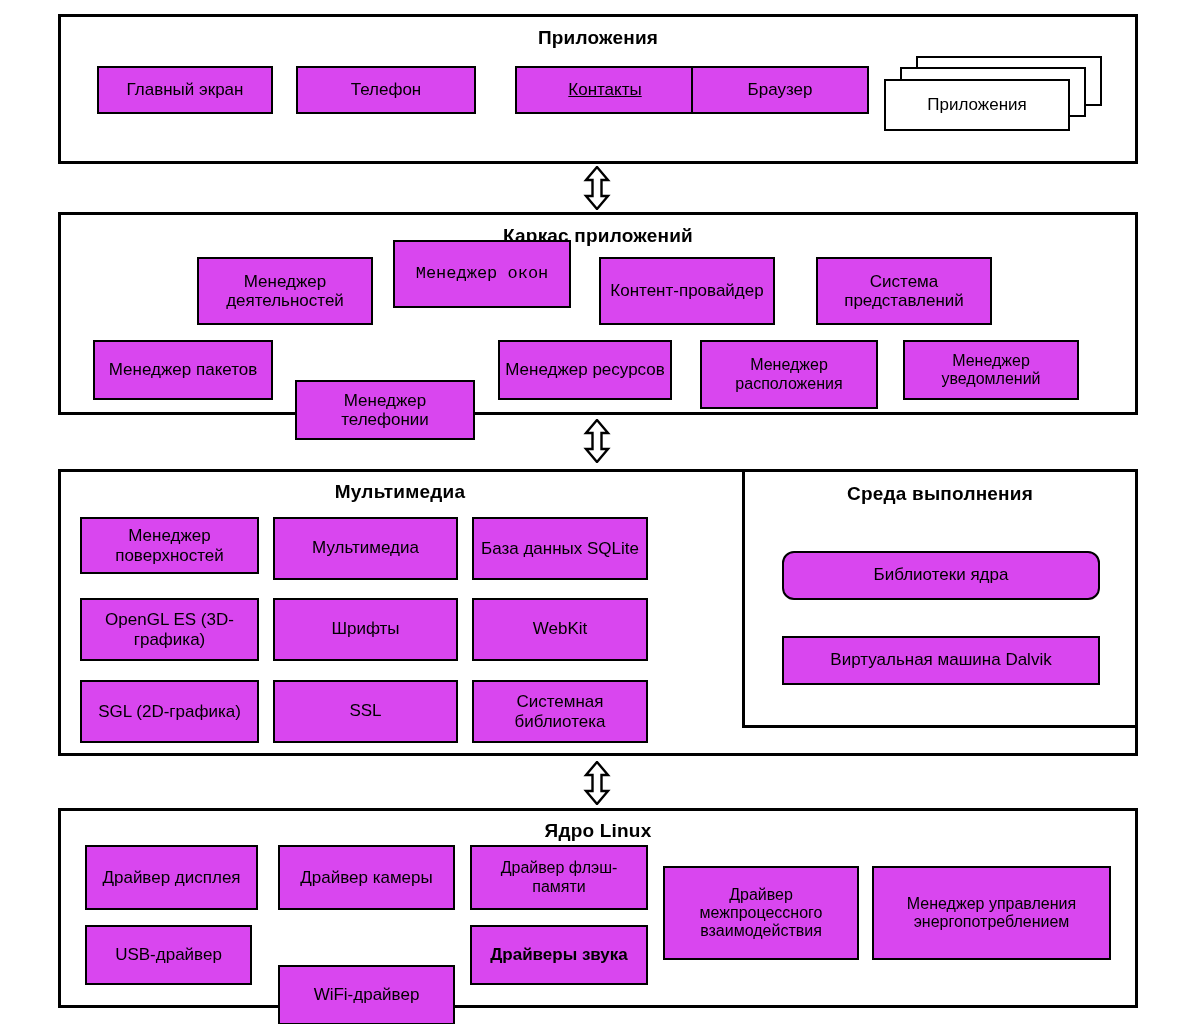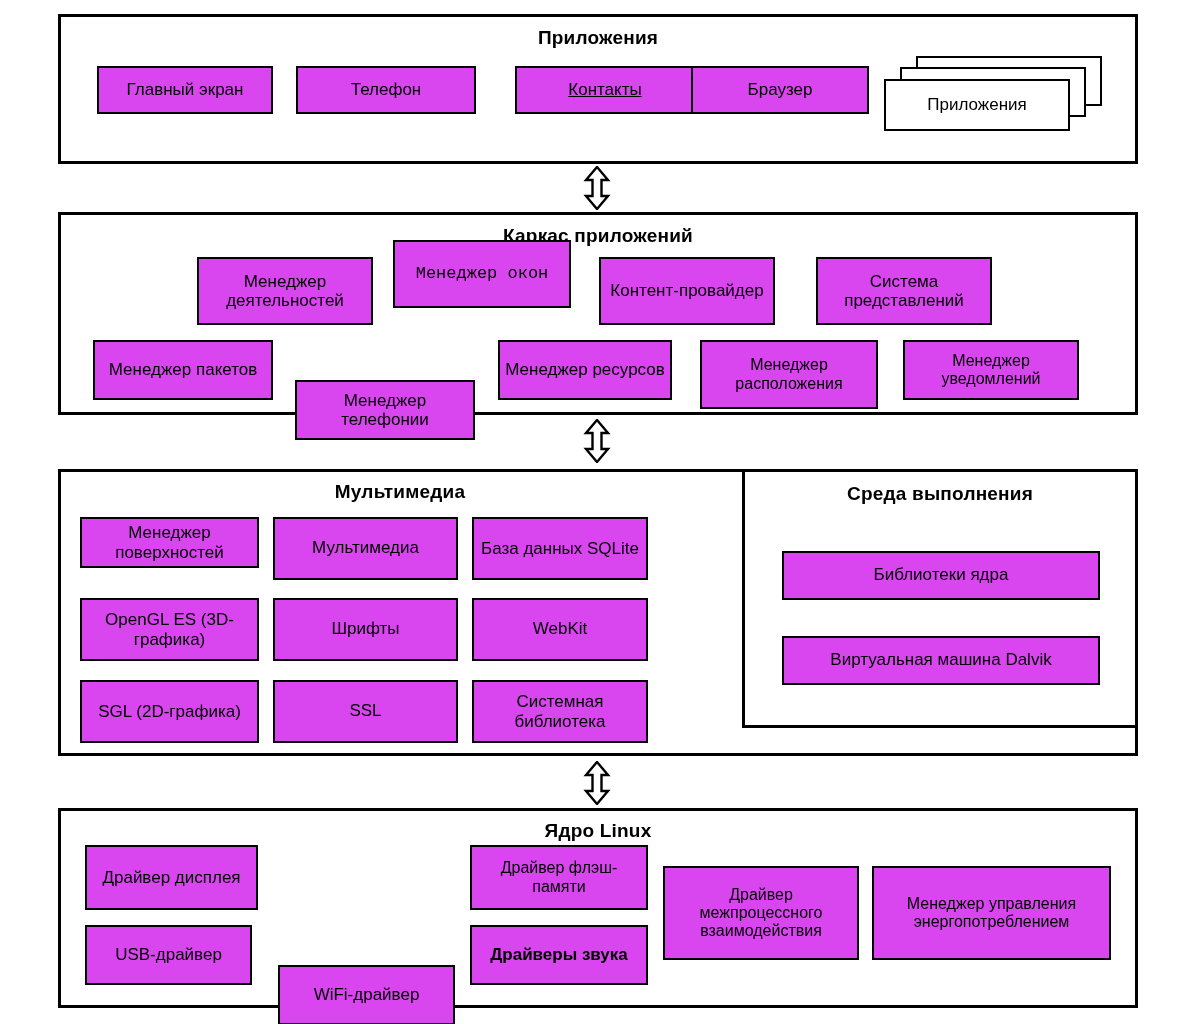--- a/index.html
+++ b/index.html
@@ -125,49 +125,50 @@
   <div class="arrow" style="left:582px; top:419px; width:30px; height:44px;">
     <svg width="30" height="44" viewBox="0 0 30 44">
       <polygon points="15,1 26,14 19.5,14 19.5,30 26,30 15,43 4,30 10.5,30 10.5,14 4,14" fill="#ffffff" stroke="#000000" stroke-width="2.4" stroke-linejoin="miter"></polygon>
     </svg>
   </div>
 
   <div class="layer" style="left:58px; top:469px; width:1080px; height:287px;">
   </div>
   <div class="layer-title" style="position:absolute; left:58px; top:481px; width:684px; text-align:center;">Мультимедиа</div>
 
-  <div class="node tight" style="left:80px; top:517px; width:179px; height:51px;">Менеджер поверхностей</div>
+  <div class="node tight" style="left:80px; top:517px; width:179px; height:57px;">Менеджер поверхностей</div>
   <div class="node" style="left:273px; top:517px; width:185px; height:63px;">Мультимедиа</div>
   <div class="node tight" style="left:472px; top:517px; width:176px; height:63px;">База данных SQLite</div>
 
   <div class="node tight" style="left:80px; top:598px; width:179px; height:63px;">OpenGL ES (3D-графика)</div>
   <div class="node" style="left:273px; top:598px; width:185px; height:63px;">Шрифты</div>
   <div class="node" style="left:472px; top:598px; width:176px; height:63px;">WebKit</div>
 
   <div class="node tight" style="left:80px; top:680px; width:179px; height:63px;">SGL (2D-графика)</div>
   <div class="node" style="left:273px; top:680px; width:185px; height:63px;">SSL</div>
   <div class="node tight" style="left:472px; top:680px; width:176px; height:63px;">Системная библиотека</div>
 
   <div class="subpanel" style="left:742px; top:469px; width:396px; height:259px;">
     <div class="layer-title" style="top:11px;">Среда выполнения</div>
   </div>
-  <div class="node" style="left:782px; top:551px; width:318px; height:49px;">Библиотеки ядра</div>
+  <div class="node" style="left:782px; top:551px; width:318px; height:49px;border-radius:12px;">Библиотеки ядра</div>
   <div class="node" style="left:782px; top:636px; width:318px; height:49px;">Виртуальная машина Dalvik</div>
 
   <div class="arrow" style="left:582px; top:761px; width:30px; height:44px;">
     <svg width="30" height="44" viewBox="0 0 30 44">
       <polygon points="15,1 26,14 19.5,14 19.5,30 26,30 15,43 4,30 10.5,30 10.5,14 4,14" fill="#ffffff" stroke="#000000" stroke-width="2.4" stroke-linejoin="miter"></polygon>
     </svg>
   </div>
 
   <div class="layer" style="left:58px; top:808px; width:1080px; height:200px;">
     <div class="layer-title" style="top:9px;">Ядро Linux</div>
   </div>
 
   <div class="node tight" style="left:85px; top:845px; width:173px; height:65px;">Драйвер дисплея</div>
+  <div class="node tight" style="left:278px; top:845px; width:177px; height:65px;">Драйвер камеры</div>
   <div class="node tight small" style="left:470px; top:845px; width:178px; height:65px;">Драйвер флэш-памяти</div>
 
   <div class="node" style="left:85px; top:925px; width:167px; height:60px;">USB-драйвер</div>
   <div class="node" style="left:278px; top:925px; width:177px; height:60px;margin-top:40px;">WiFi-драйвер</div>
   <div class="node tight" style="left:470px; top:925px; width:178px; height:60px;font-weight:bold;">Драйверы звука</div>
 
   <div class="node tight small" style="left:663px; top:866px; width:196px; height:94px;">Драйвер межпроцессного взаимодействия</div>
   <div class="node tight small" style="left:872px; top:866px; width:239px; height:94px;">Менеджер управления энергопотреблением</div>
 
 </div>

